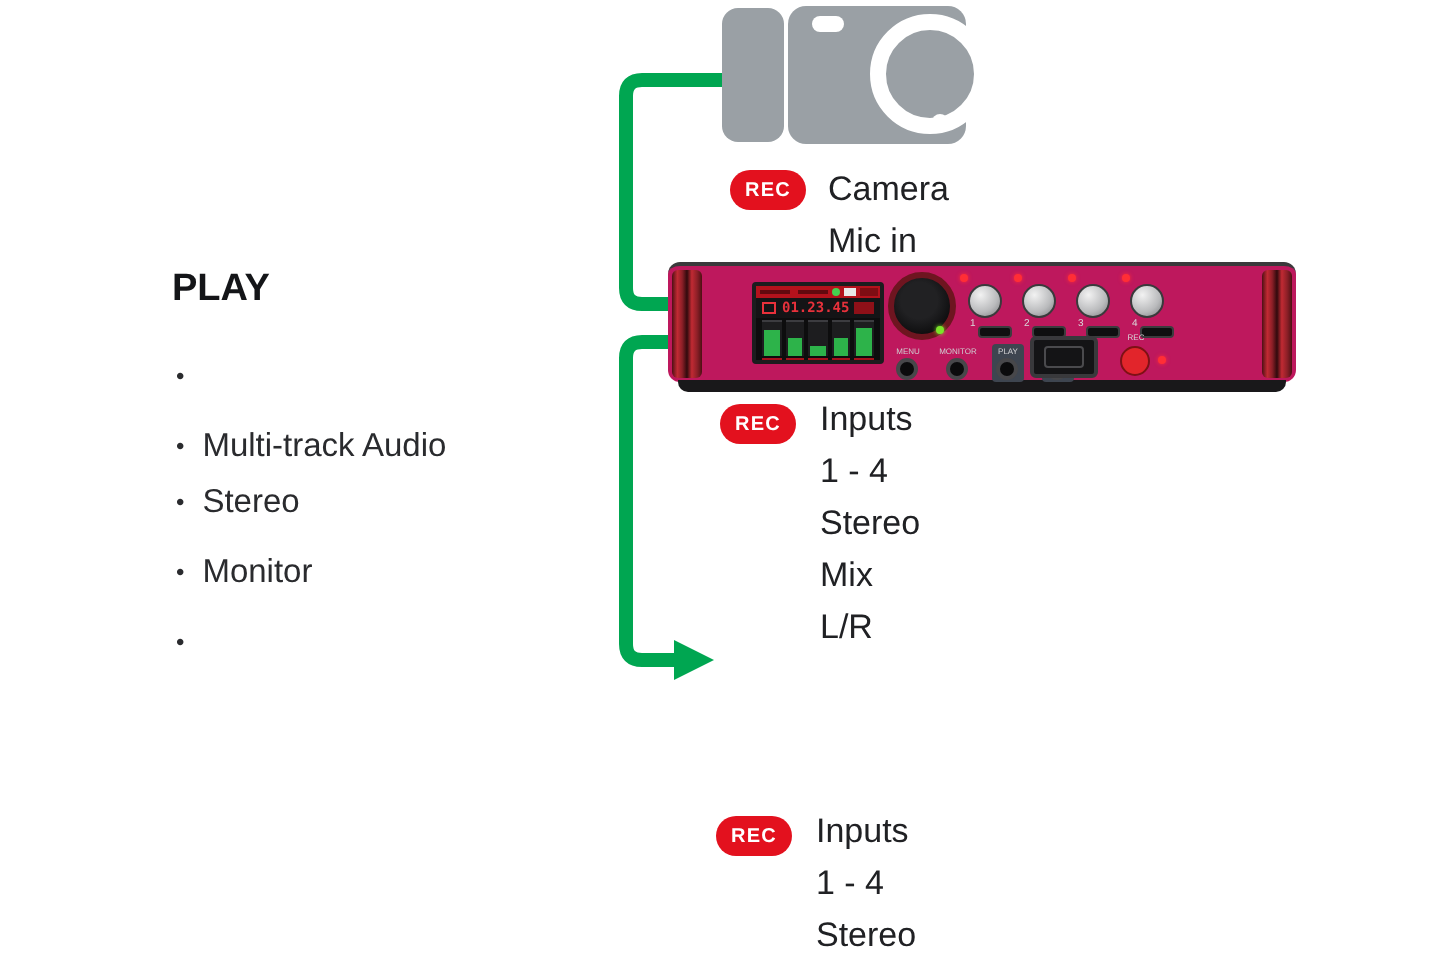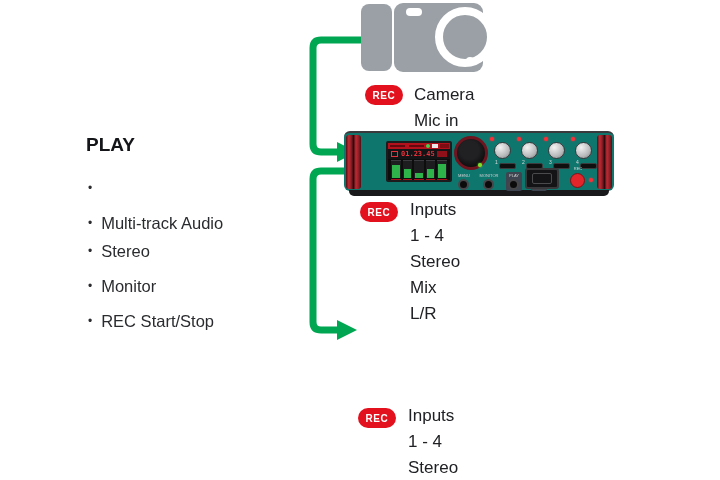--- a/index.html
+++ b/index.html
@@ -22,21 +22,21 @@
   .cam-body{position:absolute;left:33px;top:0;width:89px;height:69px;border-radius:9px;background:#9aa0a5;}
   .cam-lens{position:absolute;left:41px;top:4px;width:44px;height:44px;border:8px solid #fff;border-radius:50%;background:#9aa0a5;}
   .cam-vf{position:absolute;left:12px;top:5px;width:16px;height:8px;background:#fff;border-radius:4px;}
   .cam-dot{position:absolute;left:72px;top:54px;width:8px;height:8px;background:#fff;border-radius:50%;}
   
   .anno{position:absolute;}
   .rec-badge{position:absolute;width:38px;height:20px;border-radius:10px;background:#e3111e;color:#fff;
     font-size:10px;font-weight:700;letter-spacing:.6px;display:flex;align-items:center;justify-content:center;}
   .anno-text{position:absolute;font-size:17px;color:#202124;line-height:26px;}
   
-  .recorder{position:absolute;left:344px;top:131px;width:270px;height:60px;background:#0f766e;border-radius:6px;
+  .recorder{position:absolute;left:334px;top:131px;width:314px;height:60px;background:#be185d;border-radius:6px;
     border-top:2px solid #3a393b;box-sizing:border-box;}
   .rec-lip{position:absolute;left:5px;right:5px;top:57px;height:6px;background:#19181a;border-radius:0 0 5px 5px;}
   .rail{position:absolute;top:2px;width:15px;height:54px;border-radius:3px;
     background:linear-gradient(90deg,#4d1014 0%,#c12a33 18%,#8c1f27 34%,#300a0d 50%,#c12a33 66%,#8c1f27 84%,#4d1014 100%);}
   .rail.left{left:2px}.rail.right{right:2px}
   .screen{position:absolute;left:42px;top:8px;width:66px;height:41px;background:#0d0d0e;border:2px solid #1c1c1e;
     border-radius:2px;box-sizing:border-box;overflow:hidden;}
   .scr-head{display:flex;align-items:center;height:6px;background:#b3121c;}
   .scr-head .dash{flex:1;height:2px;margin:0 2px;background:rgba(0,0,0,.45);}
   .scr-head .g{width:4px;height:4px;border-radius:50%;background:#45d14f;margin-right:2px;}
@@ -94,21 +94,20 @@
     <div class="hdmi-item mt6">
       <span class="bullet">•</span>
       <span>Stereo</span>
     </div>
     <div class="hdmi-item mt13">
       <span class="bullet">•</span>
       <span>Monitor</span>
     </div>
     <div class="hdmi-item mt13">
       <span class="bullet">•</span>
-      <span>REC Start/Stop</span>
     </div>
   </div>
 
   <svg id="connectors" width="720" height="480">
     <path d="M366,40 L321,40 Q313,40 313,48 L313,144 Q313,152 321,152 L338,152" fill="none" stroke-width="7" stroke="#00A651"></path>
     <polygon points="337,142 337,162 357,152" fill="#00A651"></polygon>
     <path d="M355,171 L321,171 Q313,171 313,179 L313,322 Q313,330 321,330 L338,330" fill="none" stroke-width="7" stroke="#00A651"></path>
     <polygon points="337,320 337,340 357,330" fill="#00A651"></polygon>
   </svg>
 

